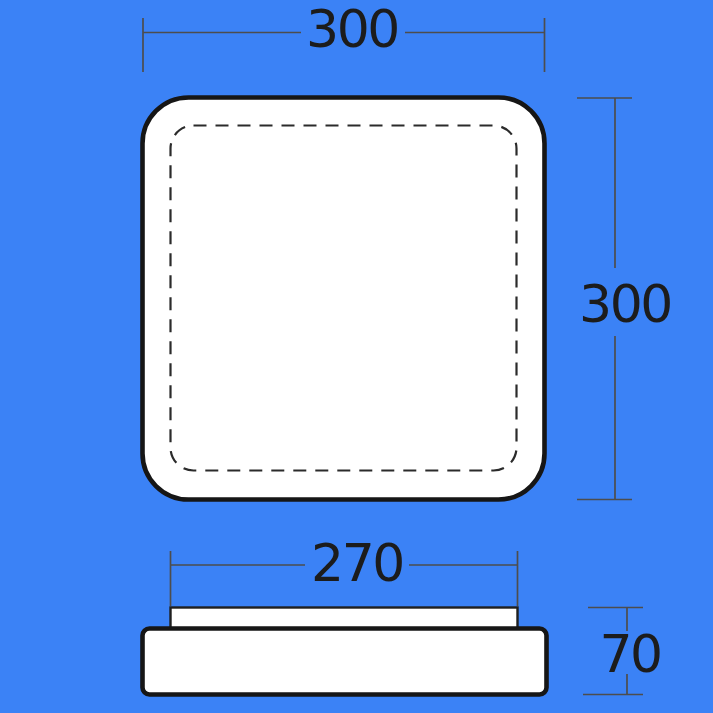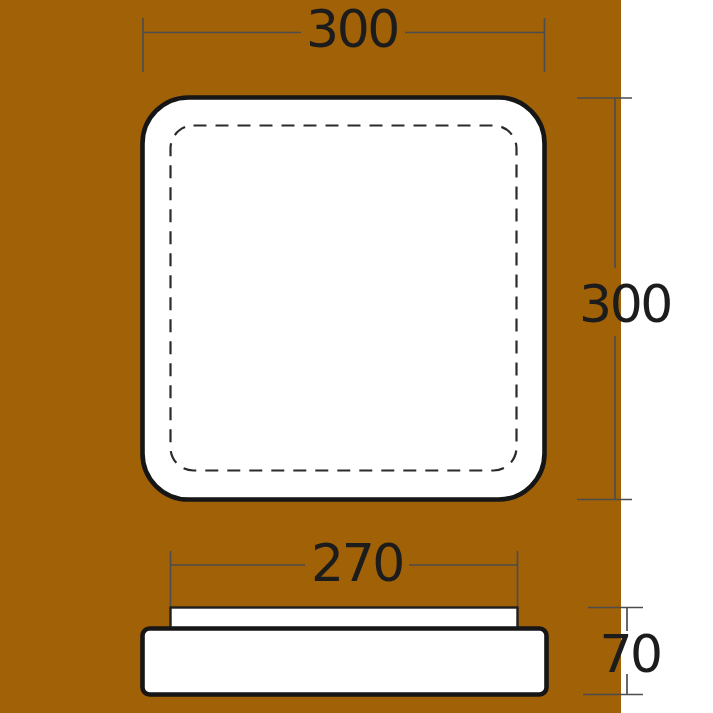--- a/index.html
+++ b/index.html
@@ -5,23 +5,23 @@
   html, body {
     margin: 0;
     padding: 0;
     background: #ffffff;
     width: 713px;
     height: 713px;
     overflow: hidden;
   }
   .canvas-wrap {
     position: relative;
-    width: 621px;
+    width: 713px;
     height: 713px;
-    background: #a16207;
+    background: #3b82f6;
   }
   svg text {
     font-family: "DejaVu Sans", "Liberation Sans", sans-serif;
     font-size: 52px;
     letter-spacing: -2.5px;
     fill: #1c1c1c;
   }
 </style>
 </head>
 <body>

